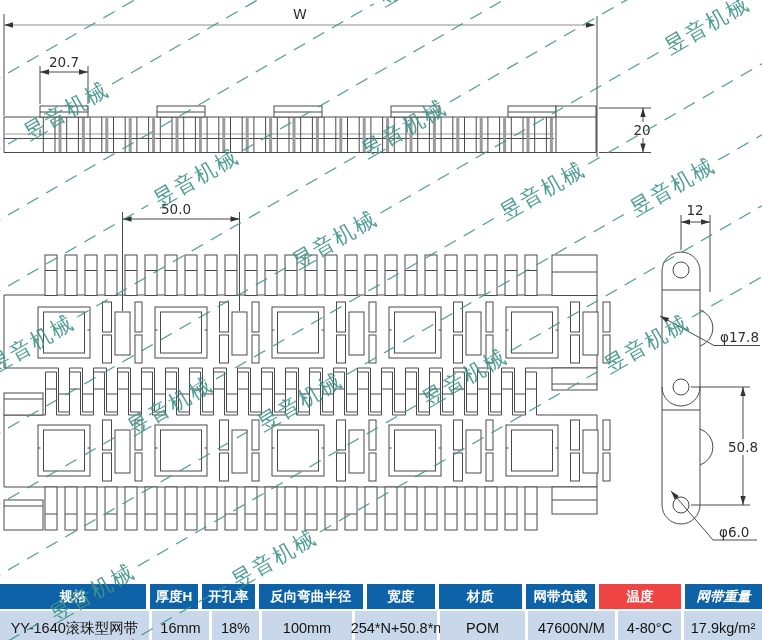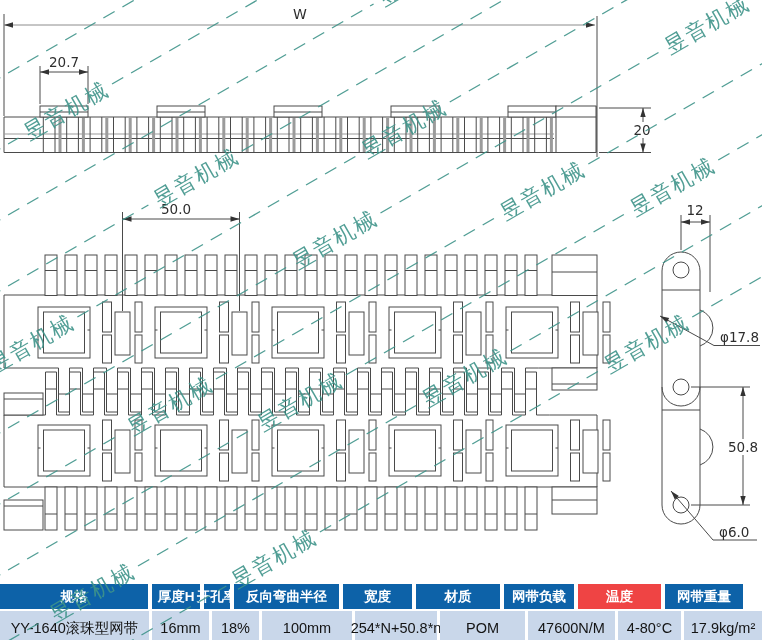--- a/index.html
+++ b/index.html
@@ -4,21 +4,21 @@
 <style>
   html,body{margin:0;padding:0;background:#ffffff;}
   .stage{position:relative;width:762px;height:640px;background:#fff;overflow:hidden;
          font-family:"Liberation Sans","DejaVu Sans",sans-serif;}
   #cad{position:absolute;left:0;top:0;z-index:4;pointer-events:none;}
   .spec-table{position:absolute;left:0;top:584px;width:762px;z-index:1;}
   .thead{display:flex;height:25px;}
   .trow{display:flex;height:34px;margin-top:2px;}
   .hc{box-sizing:border-box;border-right:4px solid #fff;color:#fff;font-weight:bold;
       font-size:13.5px;display:flex;align-items:center;justify-content:center;white-space:nowrap;}
-  .hc:last-child{border-right:none;}
+  .hc:last-child{border-right:none;font-style:italic;}
   .vc{box-sizing:border-box;border-right:3px solid #fff;color:#141414;font-size:14.5px;
       display:flex;align-items:center;justify-content:center;white-space:nowrap;}
   .vc:last-child{border-right:none;}
 </style>
 </head>
 <body>
 
 <div class="stage">
   <svg id="cad" width="762" height="640" viewBox="0 0 762 640">
       <g>
@@ -496,21 +496,21 @@
           <text x="304" y="7.5" font-size="21.5" letter-spacing="2" fill="#3f948a" font-family="DejaVu Sans, Liberation Sans, sans-serif">昱音机械</text>
           <text x="734" y="7.5" font-size="21.5" letter-spacing="2" fill="#3f948a" font-family="DejaVu Sans, Liberation Sans, sans-serif">昱音机械</text>
         </g>
       </g>
     </svg>
 
   <div class="spec-table">
     <div class="thead" id="thead">
         <div class="hc" style="width: 152px; background: rgb(13, 98, 168);">规格</div>
         <div class="hc" style="width: 52px; background: rgb(13, 98, 168);">厚度H</div>
-        <div class="hc" style="width: 30px; background: rgb(13, 98, 168);">开孔率</div>
+        <div class="hc" style="width: 58px; background: rgb(13, 98, 168);">开孔率</div>
         <div class="hc" style="width: 109px; background: rgb(13, 98, 168); font-family: Liberation Mono, monospace;">反向弯曲半径</div>
         <div class="hc" style="width: 73px; background: rgb(13, 98, 168);">宽度</div>
         <div class="hc" style="width: 88px; background: rgb(13, 98, 168); font-family: Liberation Serif, serif;">材质</div>
         <div class="hc" style="width: 74px; background: rgb(13, 98, 168);">网带负载</div>
         <div class="hc" style="width: 87px; background: #ef4444;">温度</div>
         <div class="hc" style="width: 78px; background: rgb(13, 98, 168);">网带重量</div>
       </div>
     <div class="trow" id="trow">
         <div class="vc" style="width: 152px; background: rgb(201, 215, 234);">YY-1640滚珠型网带</div>
         <div class="vc" style="width: 60px; background: rgb(201, 215, 234);">16mm</div>

